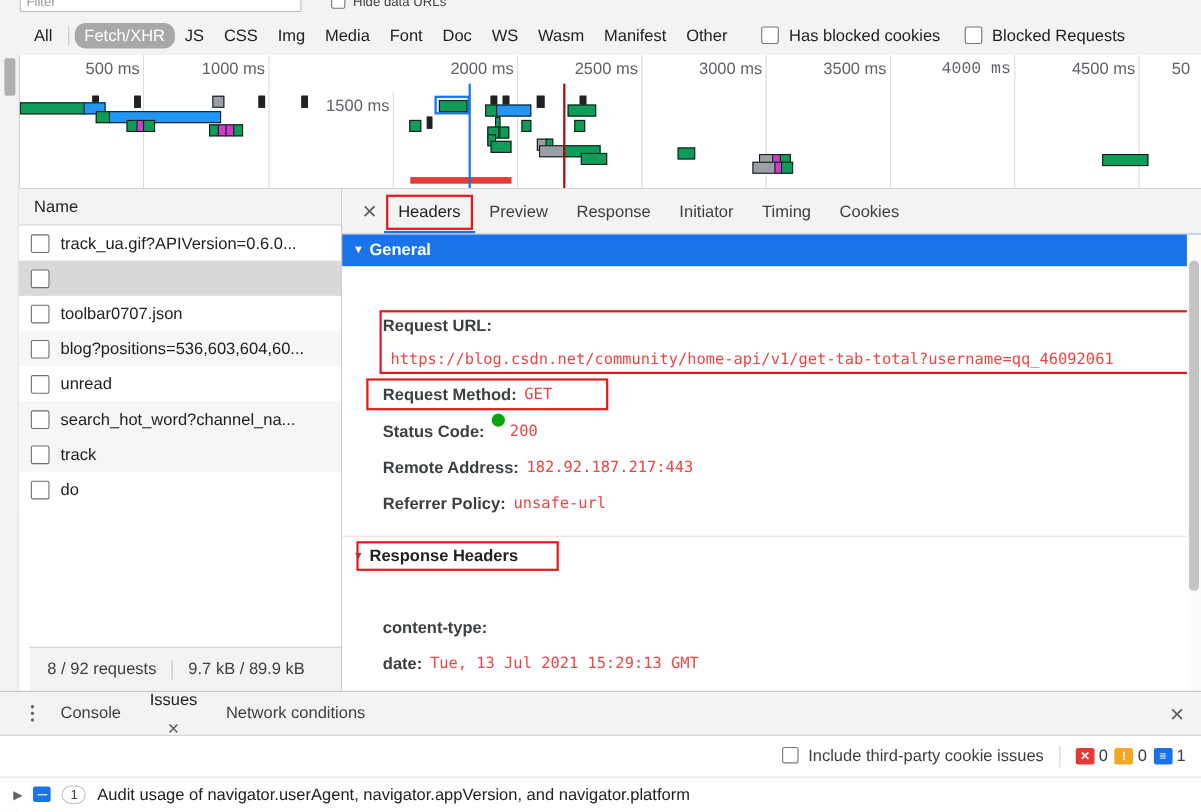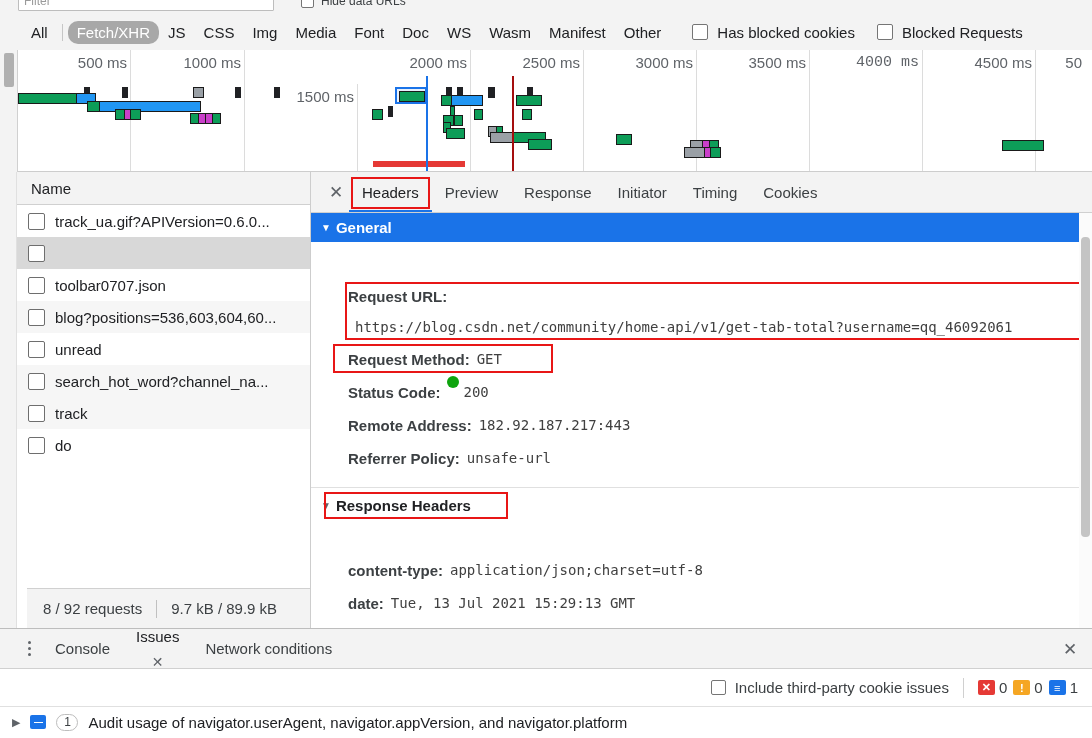--- a/index.html
+++ b/index.html
@@ -164,21 +164,21 @@
     border: 2px solid #e81616; pointer-events: none;
   }
   .kv-list { padding: 8px 0 6px 0; margin-top: 30px; }
   .kv {
     position: relative; min-height: 33px; display: flex; align-items: flex-start;
     padding-left: 37px; font-size: 15px; line-height: 33px;
   }
   .kv .k { font-weight: bold; color: #3c4043; white-space: nowrap; }
   .kv .v {
     font-family: "DejaVu Sans Mono", monospace; font-size: 14px;
-    color: #404040; margin-left: 7px; word-break: break-all;
+    color: #ef4444; margin-left: 7px; word-break: break-all;
   }
   .kv.wrap { flex-wrap: wrap; }
   .kv.url { min-height: 62px; line-height: 31px; padding-top: 1px; }
   .kv .hl-url {
     position: absolute; left: 34px; top: 2px; right: -8px; height: 58px;
     border: 2px solid #e81616; pointer-events: none;
   }
   .kv .hl-method {
     position: absolute; left: 22px; top: 1px; width: 220px; height: 29px;
     border: 2px solid #e81616; pointer-events: none;
@@ -223,21 +223,21 @@
   .drawer-close {
     position: absolute; right: 10px; top: 8px; width: 24px; height: 24px;
     display: flex; align-items: center; justify-content: center;
     font-size: 17px; color: #5f6368;
   }
   .issues-toolbar {
     position: relative; height: 38px; background: #ffffff;
     border-bottom: 1px solid #e0e0e0; display: flex; align-items: center;
     justify-content: flex-end; padding-right: 14px; gap: 14px;
   }
-  .tp-check { display: flex; align-items: center; gap: 9px; }
+  .tp-check { display: flex; align-items: flex-start; gap: 9px; }
   .tp-check .lbl { font-size: 15px; color: #3c4043; }
   .tp-check .cb { width: 15px; height: 15px; }
   .count-sep { width: 1px; height: 20px; background: #d0d0d0; }
   .counts { display: flex; align-items: center; gap: 6px; }
   .cnt { display: flex; align-items: center; gap: 4px; font-size: 15px; color: #3c4043; }
   .badge {
     width: 17px; height: 15px; border-radius: 2px; color: #fff;
     font-size: 11px; display: flex; align-items: center; justify-content: center;
     font-weight: bold;
   }
@@ -496,21 +496,20 @@
 
         <div class="sec-head2">
           <span class="tri">▼</span>
           <span>Response Headers</span>
           <span class="hl"></span>
         </div>
 
         <div class="kv-list" style="padding-top:2px;">
           <div class="kv">
             <span class="k">content-type:</span>
-            <span class="v">application/json;charset=utf-8</span>
           </div>
           <div class="kv">
             <span class="k">date:</span>
             <span class="v">Tue, 13 Jul 2021 15:29:13 GMT</span>
           </div>
           <div class="kv">
             <span class="k">java-server:</span>
             <span class="v">true</span>
           </div>
           <div class="kv">

